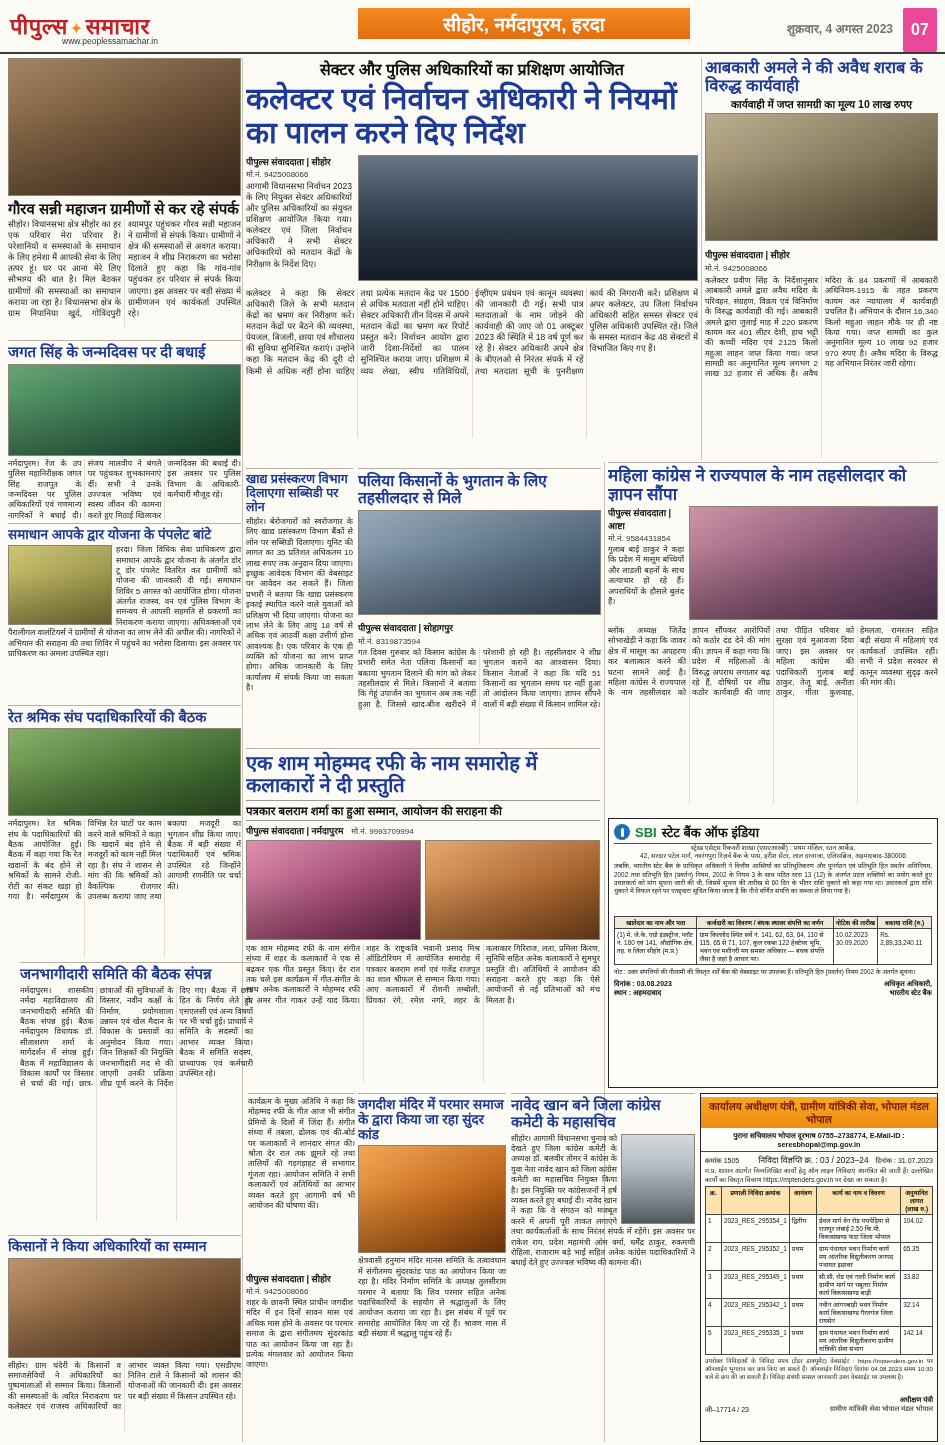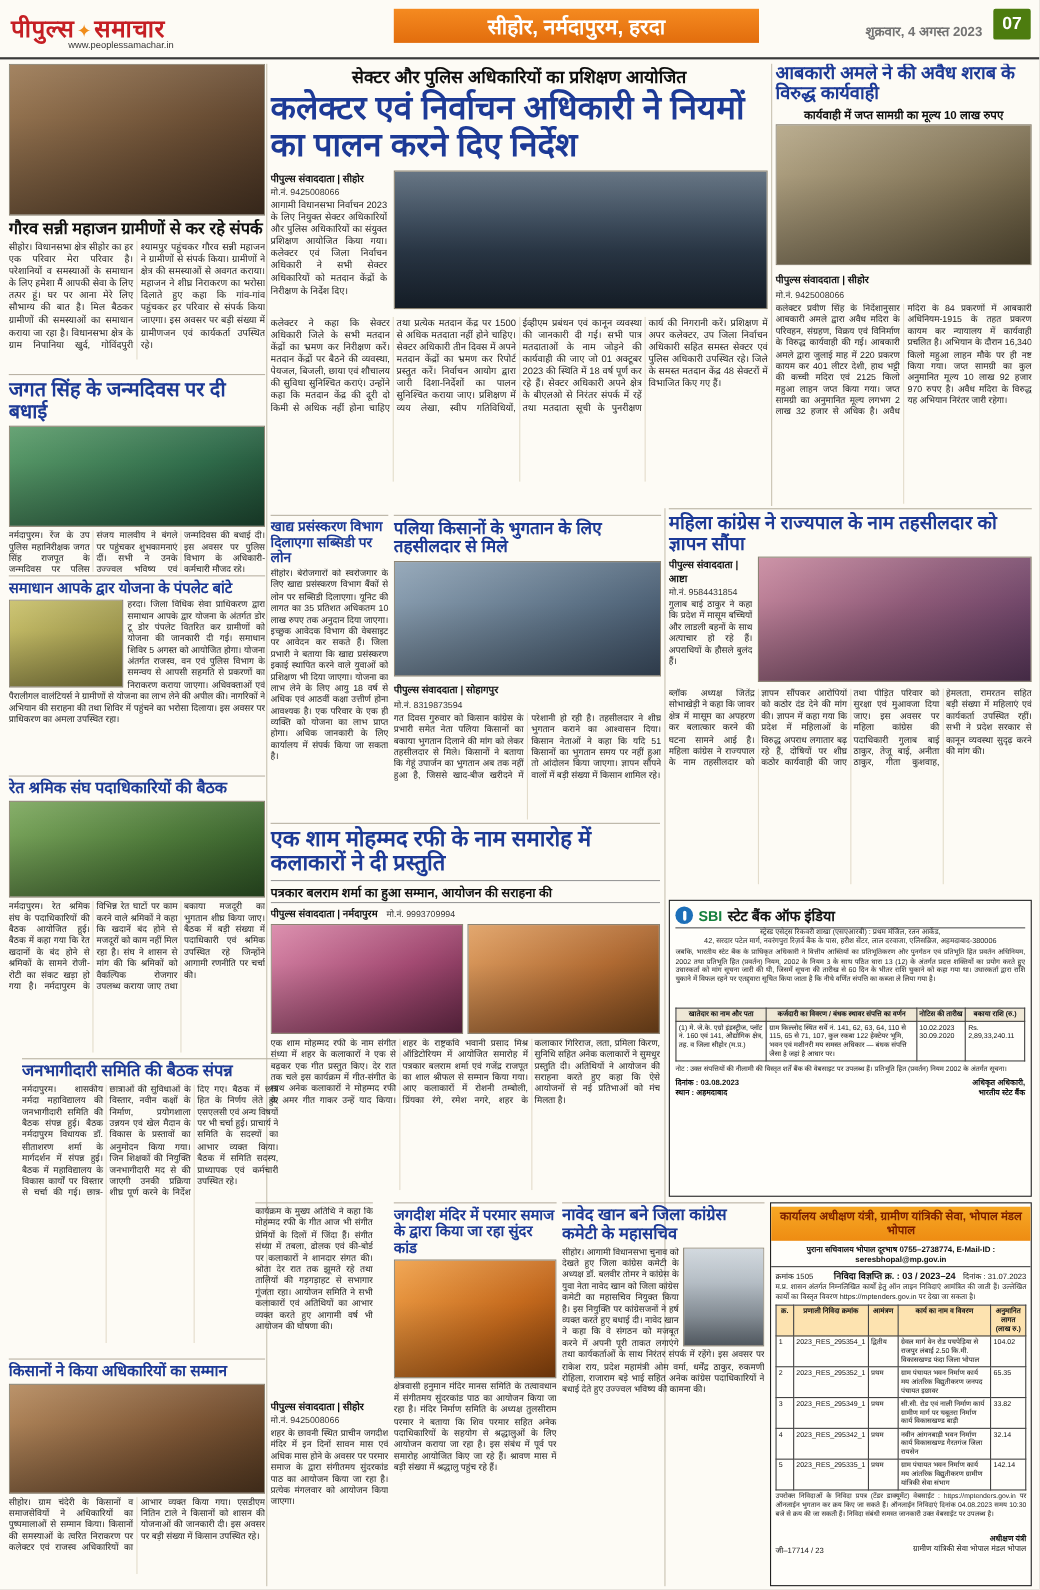--- a/index.html
+++ b/index.html
@@ -6,21 +6,21 @@
   html,body{background:#d8d4cc;}
   body{font-family:"Liberation Sans","DejaVu Sans",sans-serif;}
   #page{position:relative;width:945px;height:1445px;background:#fdfbf5;margin:0 auto;overflow:hidden;}
 
   
   .mast-brand{position:absolute;left:10px;top:10px;font-size:22px;font-weight:bold;color:#c51f24;letter-spacing:.5px;}
   .mast-brand .diamond{color:#f08c1a;font-size:16px;margin:0 2px;}
   .mast-site{position:absolute;left:62px;top:36px;font-size:8.5px;color:#333;}
   .mast-banner{position:absolute;left:358px;top:8px;width:332px;height:31px;background:linear-gradient(180deg,#f58a20,#e26d0d);color:#fff;font-size:19px;font-weight:bold;display:flex;align-items:center;justify-content:center;}
   .mast-date{position:absolute;right:52px;top:20px;font-size:12px;font-weight:bold;color:#737373;}
-  .mast-pageno{position:absolute;right:8px;top:8px;width:34px;height:28px;background:#4d7c0f;color:#fff;font-size:16px;font-weight:bold;display:flex;align-items:center;justify-content:center;border-radius:2px;}
+  .mast-pageno{position:absolute;right:8px;top:8px;width:34px;height:44px;background:#ec4899;color:#fff;font-size:16px;font-weight:bold;display:flex;align-items:center;justify-content:center;border-radius:2px;}
   .mast-rule{position:absolute;left:0;top:52px;width:945px;height:2px;background:#3a3a3a;}
 
   .vr{position:absolute;width:1px;background:#c9c2b2;}
 
   .blk{position:absolute;overflow:hidden;}
   .rule-top{border-top:1px solid #b9b2a4;padding-top:3px;}
 
   .hl-blue{color:#1d3a96;font-weight:bold;line-height:1.12;}
   .hl-black{color:#111;font-weight:bold;line-height:1.15;}
   .kicker{font-size:16px;font-weight:bold;color:#0f0f0f;text-align:center;margin-bottom:2px;}
@@ -66,21 +66,21 @@
   table.mini th{background:#efe8d6;font-weight:bold;text-align:center;}
   .sbi-note{font-size:6.3px;margin-top:2px;color:#222;}
   .sbi-foot{display:flex;justify-content:space-between;font-size:7px;font-weight:bold;margin-top:3px;color:#111;}
   .sbi-foot .right{text-align:right;}
 
   
   .tender{border:1.5px solid #222;background:#fffefa;}
   .tender-head{background:linear-gradient(180deg,#f7a825,#ee8c12);color:#7a1d00;font-weight:bold;font-size:10.5px;text-align:center;padding:3px 4px;line-height:1.2;}
   .tender-contact{font-size:7.2px;font-weight:bold;text-align:center;border-bottom:1px solid #444;padding:2px;color:#111;}
   .tender-meta{display:flex;justify-content:space-between;align-items:baseline;font-size:7px;padding:2px 4px;color:#111;}
-  .tender-meta .mid{font-weight:bold;font-size:8.3px;padding-left:12px;}
+  .tender-meta .mid{font-weight:normal;font-size:8.3px;padding-left:12px;}
   .tender-intro{font-size:6.6px;text-align:justify;padding:0 4px 2px;color:#222;line-height:1.3;}
   .tender-body{padding:0 4px;}
   table.mini.tender-t th{background:#fde3b0;}
   .tender-note{font-size:6.2px;text-align:justify;padding:2px 4px;color:#222;line-height:1.3;height:40px;overflow:hidden;}
   .tender-foot{display:flex;justify-content:space-between;align-items:flex-end;padding:1px 4px 3px;font-size:7px;color:#111;}
   .tender-sign{text-align:right;font-weight:bold;line-height:1.25;}
 </style>
 </head>
 <body>
 
@@ -99,21 +99,21 @@
   <div class="vr" style="left:701px;top:58px;height:402px"></div>
   <div class="vr" style="left:604px;top:462px;height:980px"></div>
 
   <article class="blk" style="left:8px;top:58px;width:233px;height:279px">
     <div class="photo" style="height:138px;background:linear-gradient(135deg,#9c7a55,#6b4f35 60%,#4a3524)"></div>
     <h2 class="hl-black" style="font-size:15px;margin:4px 0 2px">गौरव सन्नी महाजन ग्रामीणों से कर रहे संपर्क</h2>
     <div class="body cols2" style="height:108px">सीहोर। विधानसभा क्षेत्र सीहोर का हर एक परिवार मेरा परिवार है। परेशानियों व समस्याओं के समाधान के लिए हमेशा मैं आपकी सेवा के लिए तत्पर हूं। घर पर आना मेरे लिए सौभाग्य की बात है। मिल बैठकर ग्रामीणों की समस्याओं का समाधान कराया जा रहा है। विधानसभा क्षेत्र के ग्राम निपानिया खुर्द, गोविंदपुरी श्यामपुर पहुंचकर गौरव सन्नी महाजन ने ग्रामीणों से संपर्क किया। ग्रामीणों ने क्षेत्र की समस्याओं से अवगत कराया। महाजन ने शीघ्र निराकरण का भरोसा दिलाते हुए कहा कि गांव-गांव पहुंचकर हर परिवार से संपर्क किया जाएगा। इस अवसर पर बड़ी संख्या में ग्रामीणजन एवं कार्यकर्ता उपस्थित रहे।</div>
   </article>
 
   <article class="blk rule-top" style="left:8px;top:340px;width:233px;height:180px">
-    <h2 class="hl-blue" style="font-size:18px;margin-bottom:3px">जगत सिंह के जन्मदिवस पर दी बधाई</h2>
+    <h2 class="hl-blue" style="font-size:15px;margin-bottom:3px">जगत सिंह के जन्मदिवस पर दी बधाई</h2>
     <div class="photo" style="height:92px;background:linear-gradient(135deg,#5b9c6a,#2f6b4a 65%,#1f4a33)"></div>
     <div class="body cols3 tiny" style="height:68px;margin-top:3px">नर्मदापुरम। रेंज के उप पुलिस महानिरीक्षक जगत सिंह राजपूत के जन्मदिवस पर पुलिस अधिकारियों एवं गणमान्य नागरिकों ने बधाई दी। संजय मालवीय ने बंगले पर पहुंचकर शुभकामनाएं दीं। सभी ने उनके उज्ज्वल भविष्य एवं स्वस्थ जीवन की कामना करते हुए मिठाई खिलाकर जन्मदिवस की बधाई दी। इस अवसर पर पुलिस विभाग के अधिकारी-कर्मचारी मौजूद रहे।</div>
   </article>
 
   <article class="blk rule-top" style="left:8px;top:523px;width:233px;height:179px">
     <h2 class="hl-blue" style="font-size:13.5px;margin-bottom:3px">समाधान आपके द्वार योजना के पंपलेट बांटे</h2>
     <div class="body tiny" style="height:145px">
       <span class="photo photo-float" style="display:block;width:104px;height:80px;background:linear-gradient(135deg,#c9c06a,#8a8440);float:left;margin:0 4px 3px 0"></span><span>हरदा। जिला विधिक सेवा प्राधिकरण द्वारा समाधान आपके द्वार योजना के अंतर्गत डोर टू डोर पंपलेट वितरित कर ग्रामीणों को योजना की जानकारी दी गई। समाधान शिविर 5 अगस्त को आयोजित होगा। योजना अंतर्गत राजस्व, वन एवं पुलिस विभाग के समन्वय से आपसी सहमति से प्रकरणों का निराकरण कराया जाएगा। अधिवक्ताओं एवं पैरालीगल वालंटियर्स ने ग्रामीणों से योजना का लाभ लेने की अपील की। नागरिकों ने अभियान की सराहना की तथा शिविर में पहुंचने का भरोसा दिलाया। इस अवसर पर प्राधिकरण का अमला उपस्थित रहा।</span>
     </div>
   </article>
@@ -238,21 +238,21 @@
         <div>दिनांक : 03.08.2023</div>
         <div>स्थान : अहमदाबाद</div>
       </div>
       <div class="right">
         <div>अधिकृत अधिकारी,</div>
         <div>भारतीय स्टेट बैंक</div>
       </div>
     </div>
   </section>
 
-  <article class="blk rule-top" style="left:232px;top:1093px;width:107px;height:172px">
+  <article class="blk rule-top" style="left:248px;top:1093px;width:107px;height:172px">
     <div class="body tiny" style="height:168px">कार्यक्रम के मुख्य अतिथि ने कहा कि मोहम्मद रफी के गीत आज भी संगीत प्रेमियों के दिलों में जिंदा हैं। संगीत संध्या में तबला, ढोलक एवं की-बोर्ड पर कलाकारों ने शानदार संगत की। श्रोता देर रात तक झूमते रहे तथा तालियों की गड़गड़ाहट से सभागार गूंजता रहा। आयोजन समिति ने सभी कलाकारों एवं अतिथियों का आभार व्यक्त करते हुए आगामी वर्ष भी आयोजन की घोषणा की।</div>
   </article>
 
   <div class="blk" style="left:246px;top:1272px;width:107px;height:165px">
     <div class="byline">पीपुल्स संवाददाता | सीहोर</div>
     <div class="phone">मो.नं. 9425008066</div>
     <div class="body tiny" style="height:132px;margin-top:2px">शहर के छावनी स्थित प्राचीन जगदीश मंदिर में इन दिनों सावन मास एवं अधिक मास होने के अवसर पर परमार समाज के द्वारा संगीतमय सुंदरकांड पाठ का आयोजन किया जा रहा है। प्रत्येक मंगलवार को आयोजन किया जाएगा।</div>
   </div>
 
   <article class="blk rule-top" style="left:358px;top:1093px;width:148px;height:344px">

